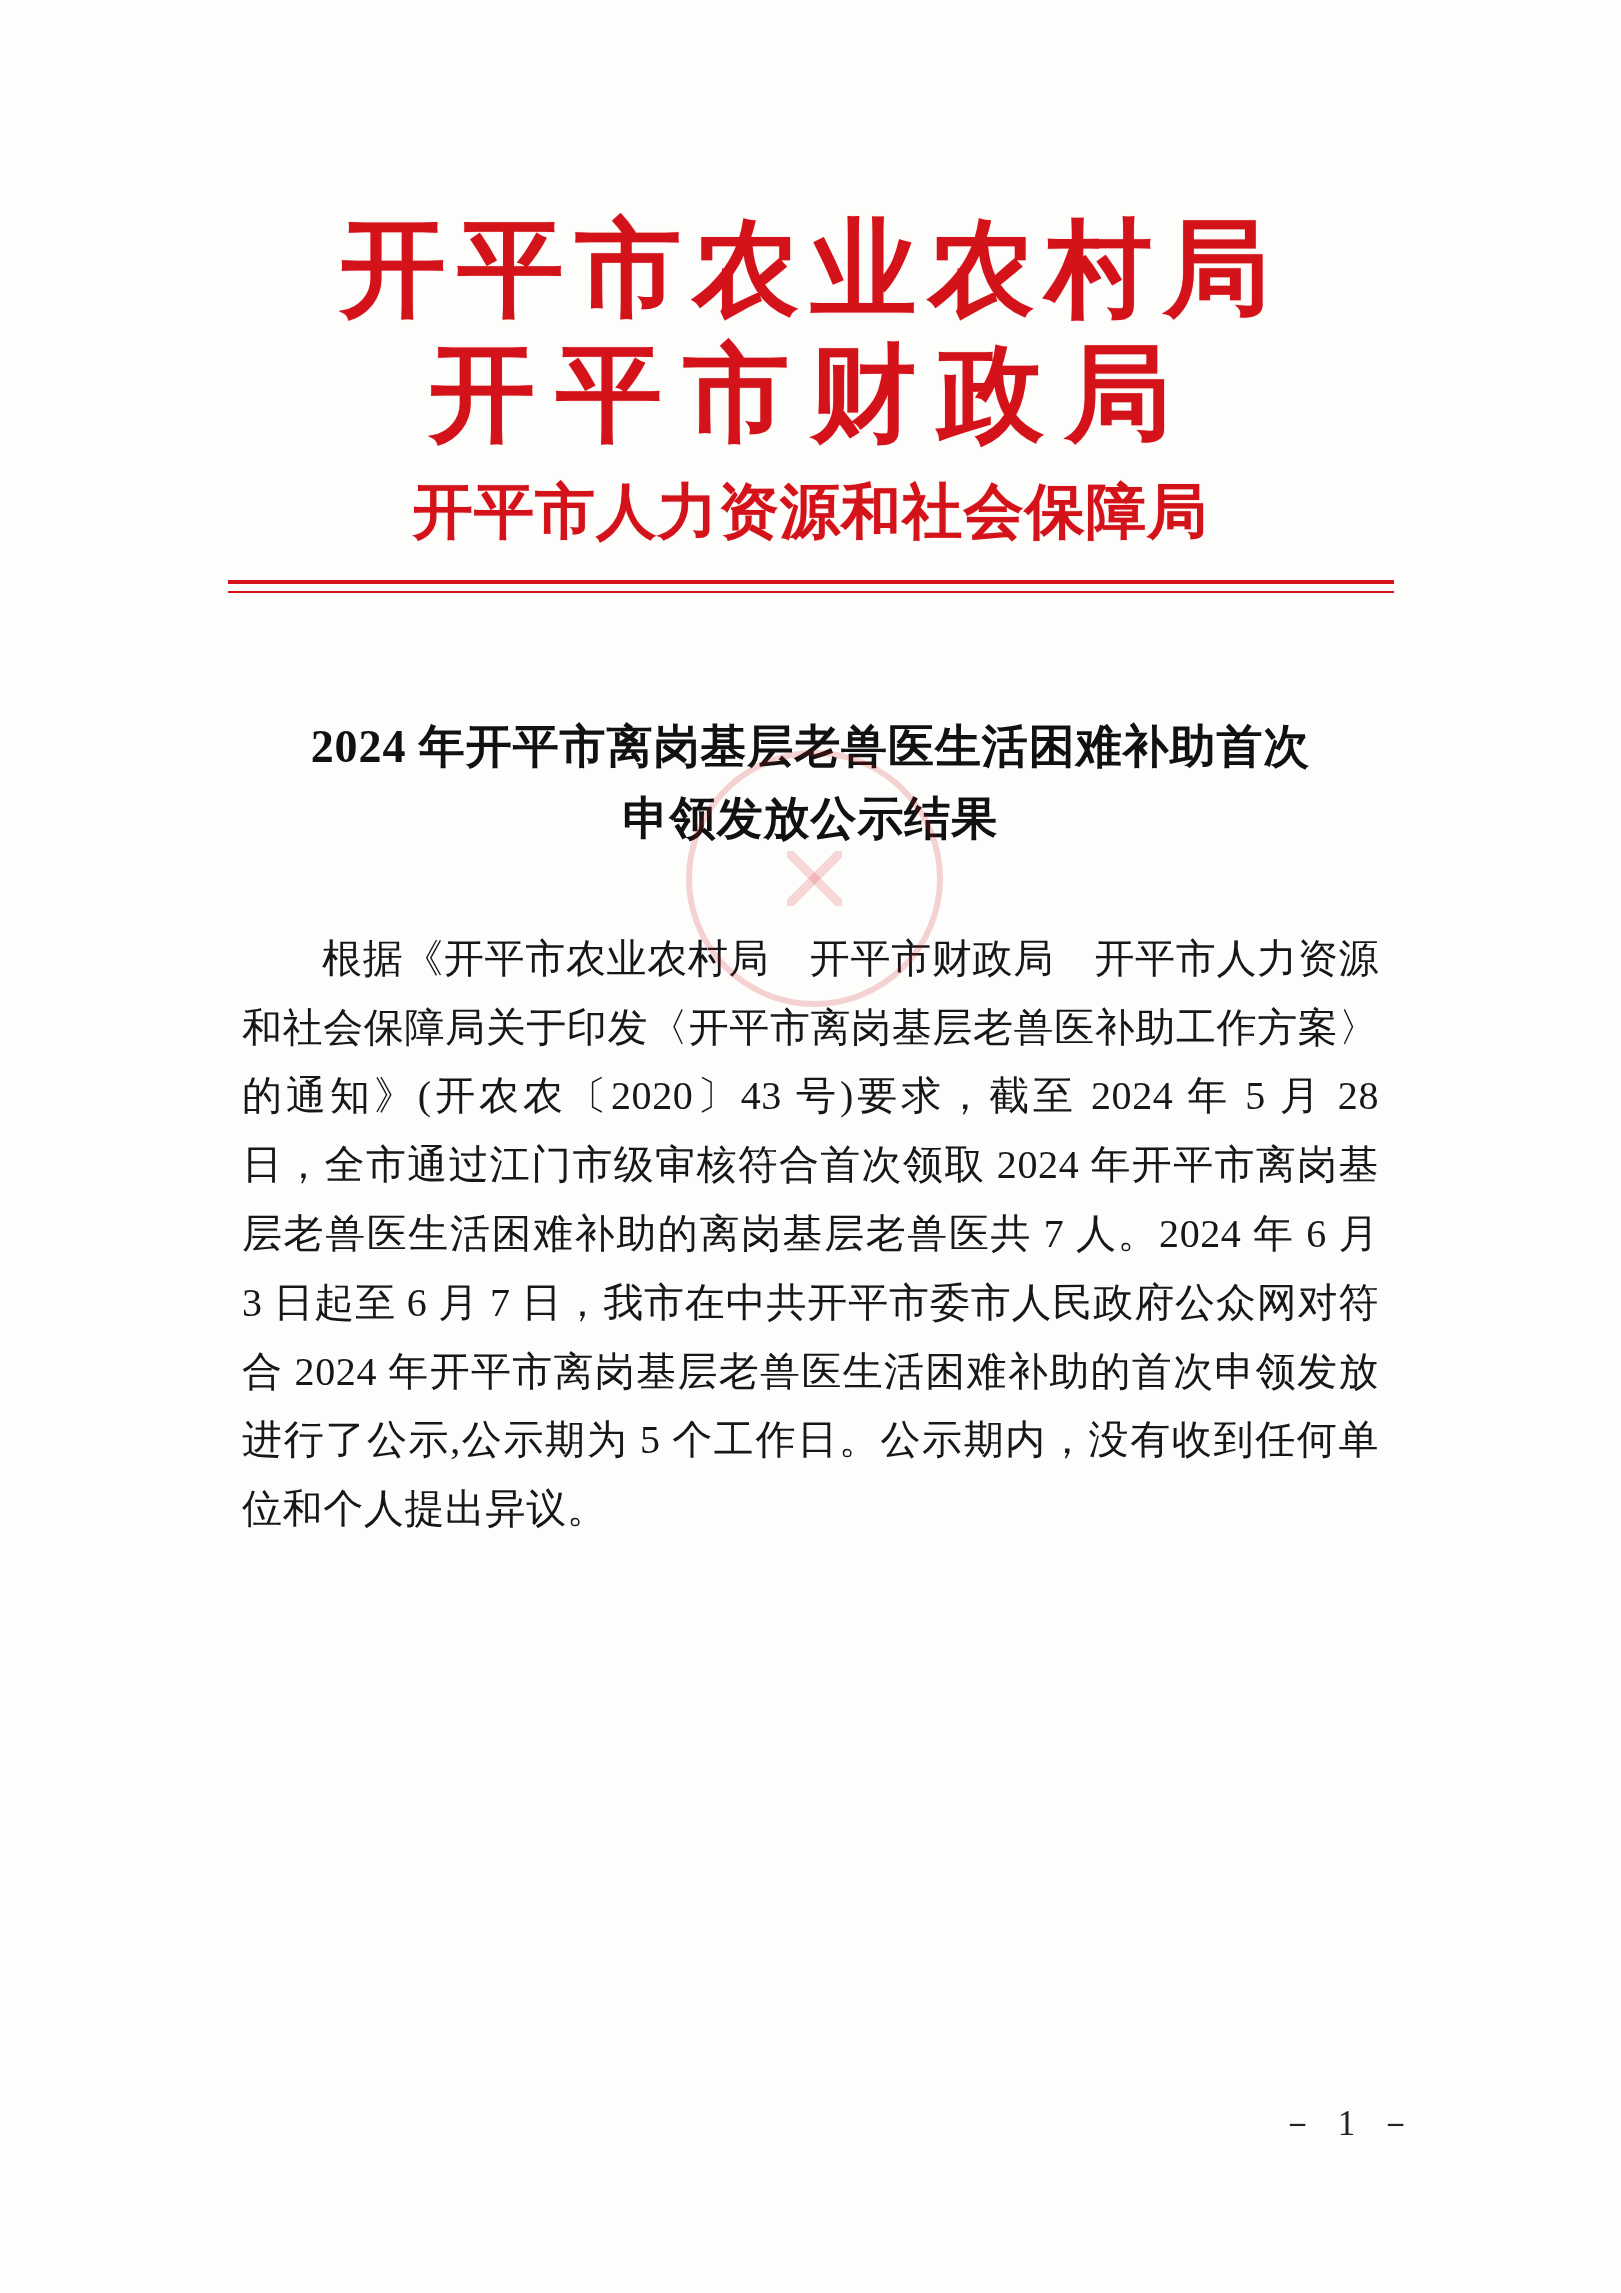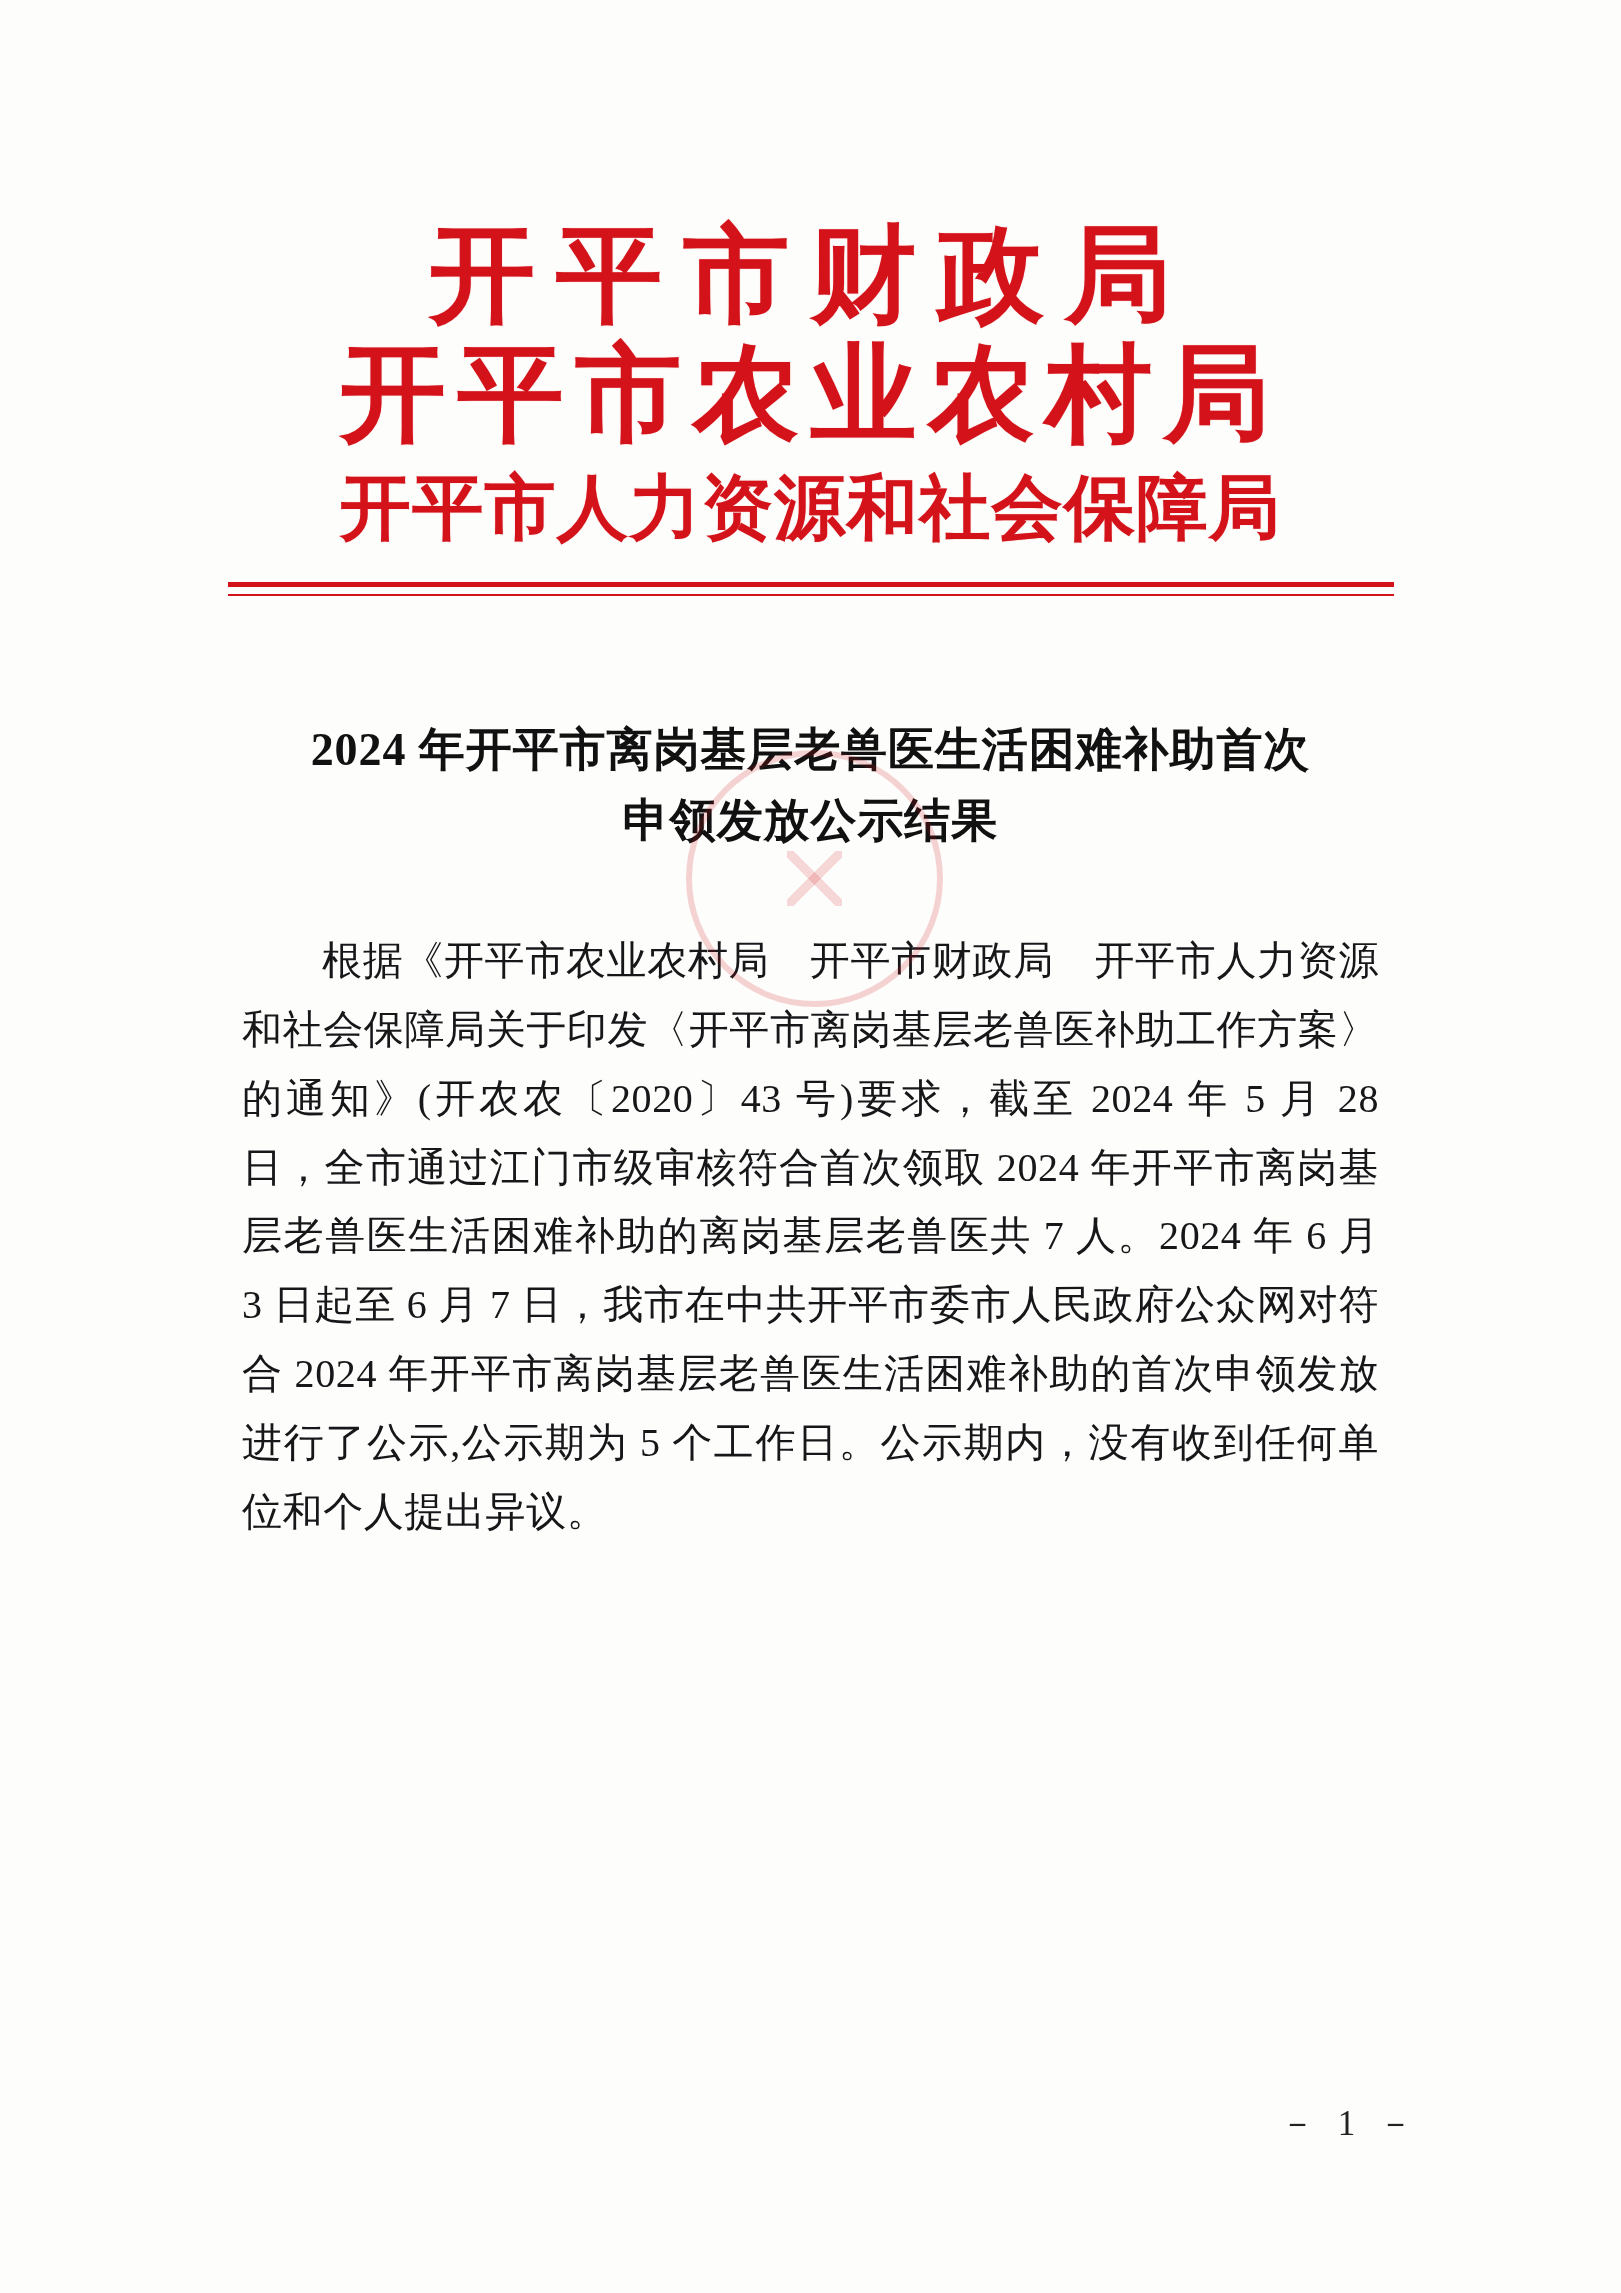--- a/index.html
+++ b/index.html
@@ -41,23 +41,23 @@
   .lh-line-1 {
     font-size: 106px;
     letter-spacing: 0.11em;
   }
   .lh-line-2 {
     font-size: 106px;
     letter-spacing: 0.20em;
     margin-top: 5.9px;
   }
   .lh-line-3 {
-    font-size: 71px;
+    font-size: 60px;
     letter-spacing: 0.02em;
-    margin-top: 15px;
+    margin-top: 25px;
   }
 
   .rule-wrap {
     width: 1166px;
     margin: 33px auto 0 auto;
   }
   .rule-thick {
     height: 4.9px;
     background: #d4121a;
   }
@@ -128,22 +128,22 @@
     letter-spacing: 0.2em;
     color: #222;
   }
 </style>
 </head>
 <body>
 
 <div class="page">
 
   <div class="letterhead">
+    <div class="lh-line lh-line-1">开平市农业农村局</div>
     <div class="lh-line lh-line-2">开平市财政局</div>
-    <div class="lh-line lh-line-1">开平市农业农村局</div>
     <div class="lh-line lh-line-3">开平市人力资源和社会保障局</div>
 
     <div class="rule-wrap">
       <div class="rule-thick"></div>
       <div class="rule-thin"></div>
     </div>
   </div>
 
   <div class="seal"></div>
 

